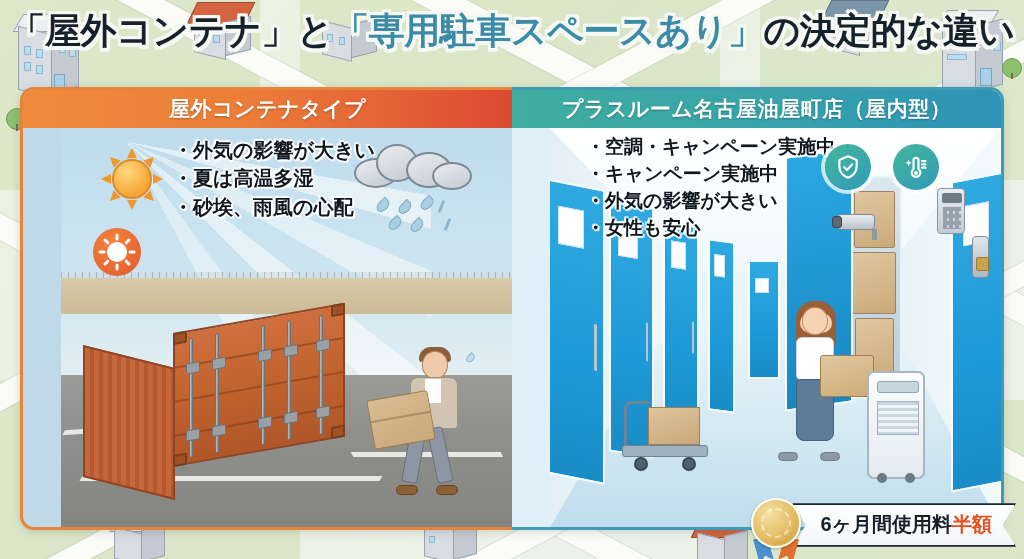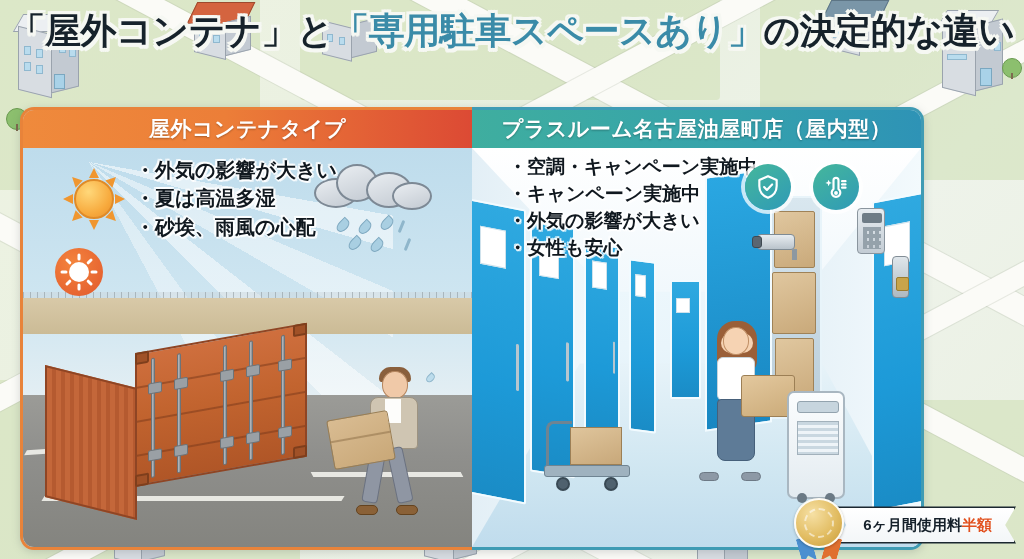--- a/index.html
+++ b/index.html
@@ -110,22 +110,22 @@
     text-shadow:
       -3px 0 0 #f6f8f3, 3px 0 0 #f6f8f3, 0 -3px 0 #f6f8f3, 0 3px 0 #f6f8f3,
       -3px -3px 0 #f6f8f3, 3px -3px 0 #f6f8f3, -3px 3px 0 #f6f8f3, 3px 3px 0 #f6f8f3,
       -2px 4px 0 #f6f8f3, 2px 4px 0 #f6f8f3;
   }
   .main-head .hl-blue { color: #3a8ba8; }
 
   
   .panels {
     position: absolute;
-    left: 20px; top: 107px;
-    width: 904px; height: 443px;
+    left: 20px; top: 87px;
+    width: 984px; height: 443px;
     display: flex;
     z-index: 5;
     filter: drop-shadow(0 2px 4px rgba(40,50,60,0.18));
   }
 
   .panel {
     position: relative;
     width: 50%;
     overflow: hidden;
     display: flex;
@@ -155,21 +155,21 @@
     color: #ffffff;
     font-size: 21px;
     font-weight: 900;
     letter-spacing: 0.5px;
     text-shadow: 0 1px 2px rgba(0,0,0,0.28);
     white-space: nowrap;
   }
   .panel.left  .panel-head { background: linear-gradient(90deg, #ef8a3c 0%, #ec7e38 45%, #dc4a34 100%); }
   .panel.right .panel-head { background: linear-gradient(90deg, #3fae9f 0%, #36a3ab 55%, #2e93b6 100%); }
 
-  .panel-body { position: relative; flex: 1 1 auto; overflow: hidden; }
+  .panel-body { position: relative; flex: 1 1 auto; overflow: hidden; margin-left: 38px; }
 
   
   .sky-left {
     position: absolute; inset: 0;
     background: linear-gradient(180deg, #bedcec 0%, #cfe6f1 40%, #e3eef3 62%, #dfe2df 63%, #dfe2df 100%);
   }
   .sunrays {
     position: absolute; left: -10px; top: -10px; width: 380px; height: 300px;
     background:
       conic-gradient(from 100deg at 20% 8%,
@@ -512,21 +512,21 @@
 
   .ribbon-banner {
     position: relative;
     background: linear-gradient(180deg, #ffffff 0%, #f3f6f8 100%);
     border: 2.5px solid #1b2730;
     padding: 7px 22px 7px 26px;
     clip-path: polygon(0 0, 100% 0, 94% 50%, 100% 100%, 0 100%, 6% 50%);
     box-shadow: 0 2px 4px rgba(0,0,0,.2);
   }
   .ribbon-line {
-    font-size: 15px; font-weight: 900; color: #15202a;
+    font-size: 20px; font-weight: 900; color: #15202a;
     line-height: 1.28; white-space: nowrap; text-align: center;
   }
   .ribbon-line .accent { color: #e2511f; }
 
   .bullets-right { position: absolute; left: 36px; top: 6px; z-index: 3; }
 </style>
 </head>
 <body>
 
 <div id="stage">

